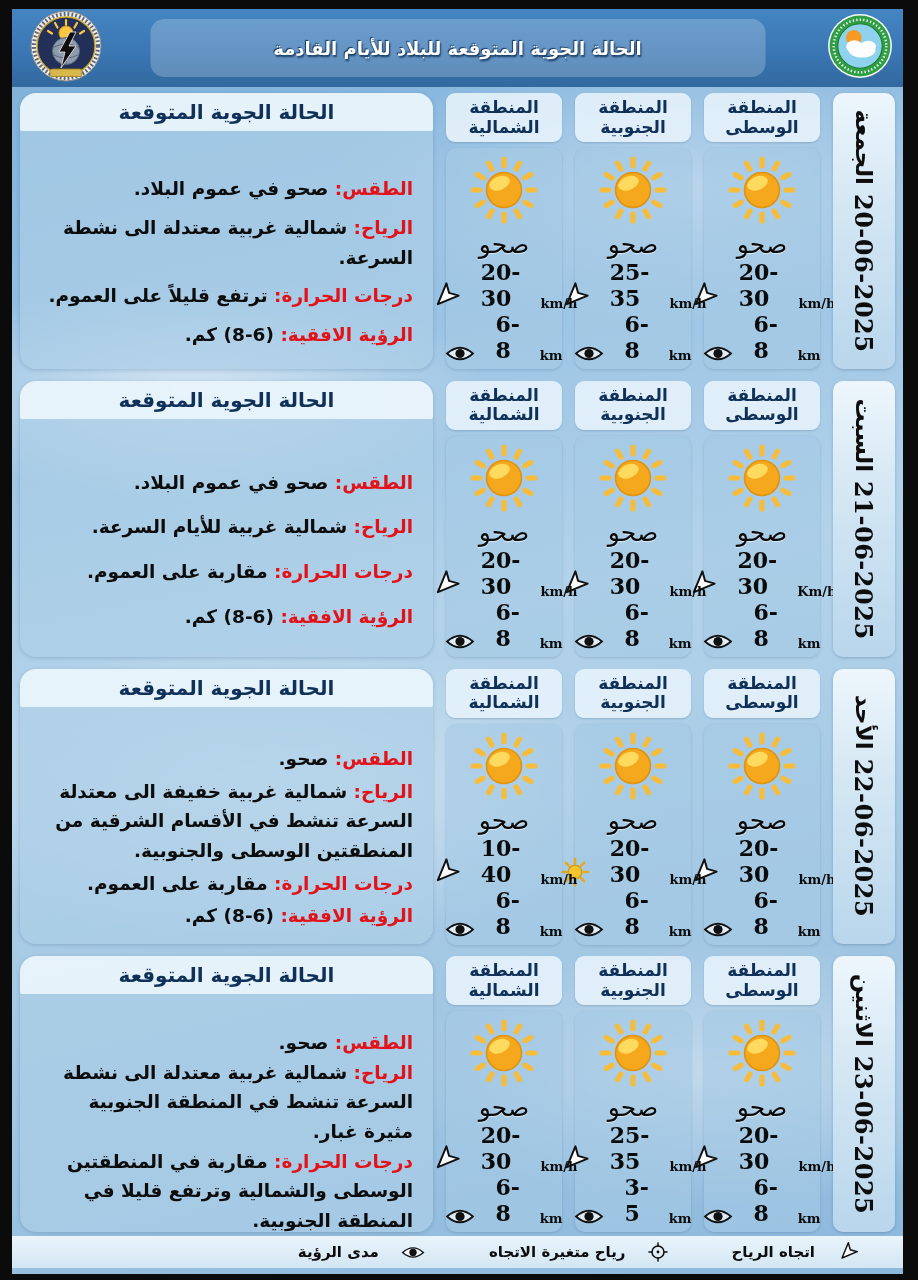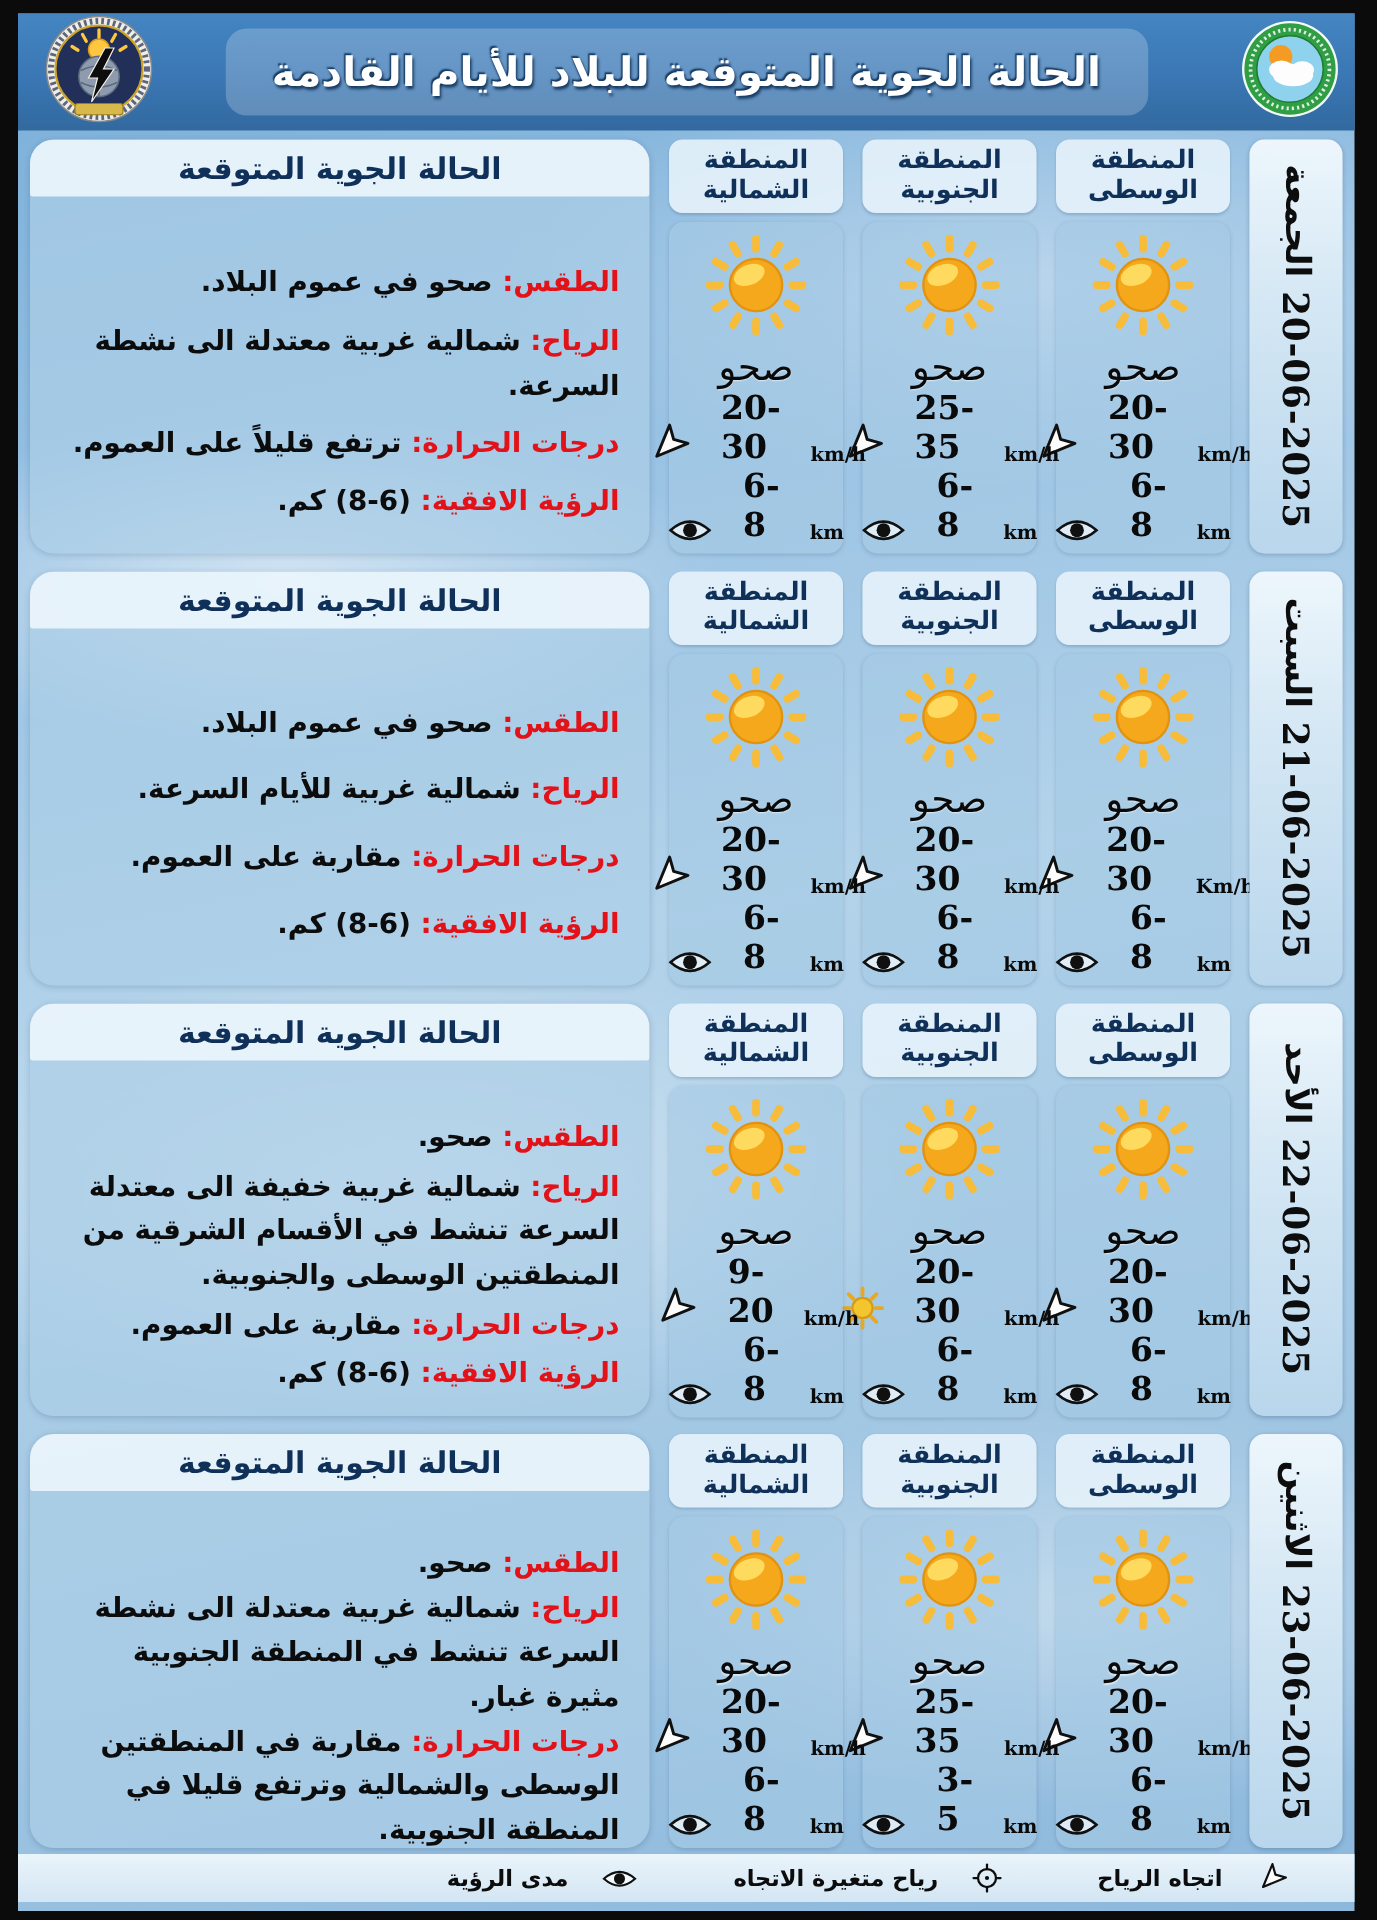--- a/index.html
+++ b/index.html
@@ -12,21 +12,21 @@
       radial-gradient(ellipse 520px 210px at 30% 62%, rgba(255,255,255,.45), rgba(255,255,255,0) 72%),
       radial-gradient(ellipse 480px 190px at 80% 84%, rgba(255,255,255,.40), rgba(255,255,255,0) 70%),
       linear-gradient(168deg,#79aed8 0%,#94bfe2 22%,#b3d3ea 48%,#a3c8e4 72%,#8cb8dc 100%);
   }
   
   .band{position:absolute;top:0;left:0;right:0;height:78px;
         background:linear-gradient(180deg,#4485c2 0%,#3a77b4 55%,#32699f 100%);}
   .title-pill{position:absolute;left:50%;top:50%;transform:translate(-50%,-50%);
         width:615px;height:58px;border-radius:14px;background:rgba(255,255,255,.22);
         display:flex;align-items:center;justify-content:center;}
-  .title-pill .t{color:#fff;font-weight:bold;font-size:27px;
+  .title-pill .t{color:#fff;font-weight:bold;font-size:18px;
         text-shadow:1px 2px 2px #173a60,-1px -1px 1px #173a60;}
   .logo{position:absolute;top:50%;transform:translateY(-50%);}
   .logo.left{left:18px;} .logo.right{right:10px;}
   
   .rows{position:absolute;left:0;right:0;top:84px;bottom:42px;
         display:flex;flex-direction:column;gap:12px;padding:0 8px;box-sizing:border-box;}
   .day-row{flex:1;display:flex;direction:rtl;gap:13px;min-height:0;}
   
   .date-pill{width:62px;border-radius:10px;position:relative;flex:none;
         background:linear-gradient(180deg,#edf6fc 0%,#d4e7f4 40%,#b9d6ec 100%);
@@ -550,21 +550,21 @@
     <circle cx="32" cy="32" r="15.5" fill="#f5a81c" stroke="#e1920f" stroke-width="1.4"></circle>
     <ellipse cx="28" cy="26" rx="9.5" ry="6" fill="#ffdf66" opacity="0.9" transform="rotate(-22 28 26)"></ellipse>
   </svg></span>
       <div class="cond">صحو</div>
       <div class="wind-row">
         <span class="wicon">
                   <svg width="30" height="30" viewBox="0 0 26 26">
   <path d="M13 3 L20.5 21 L13 16.8 L5.5 21 Z" transform="rotate(225 13 13)" fill="#fcfcfc" stroke="#101010" stroke-width="1.7" stroke-linejoin="round"></path>
                   </svg>
                 </span>
-        <span class="num">9-20</span>
+        <span class="num">10-40</span>
         <span class="unit">km/h</span>
       </div>
       <div class="vis-row">
         <span class="eicon">
                   <svg width="30" height="19" viewBox="0 0 30 18">
   <path d="M2 9 Q15 -2.5 28 9 Q15 20.5 2 9 Z" fill="#ffffff" fill-opacity="0.65" stroke="#101010" stroke-width="1.7"></path>
   <circle cx="15" cy="9" r="4.6" fill="#101010"></circle>
                   </svg>
                 </span>
         <span class="num">6-8</span>

